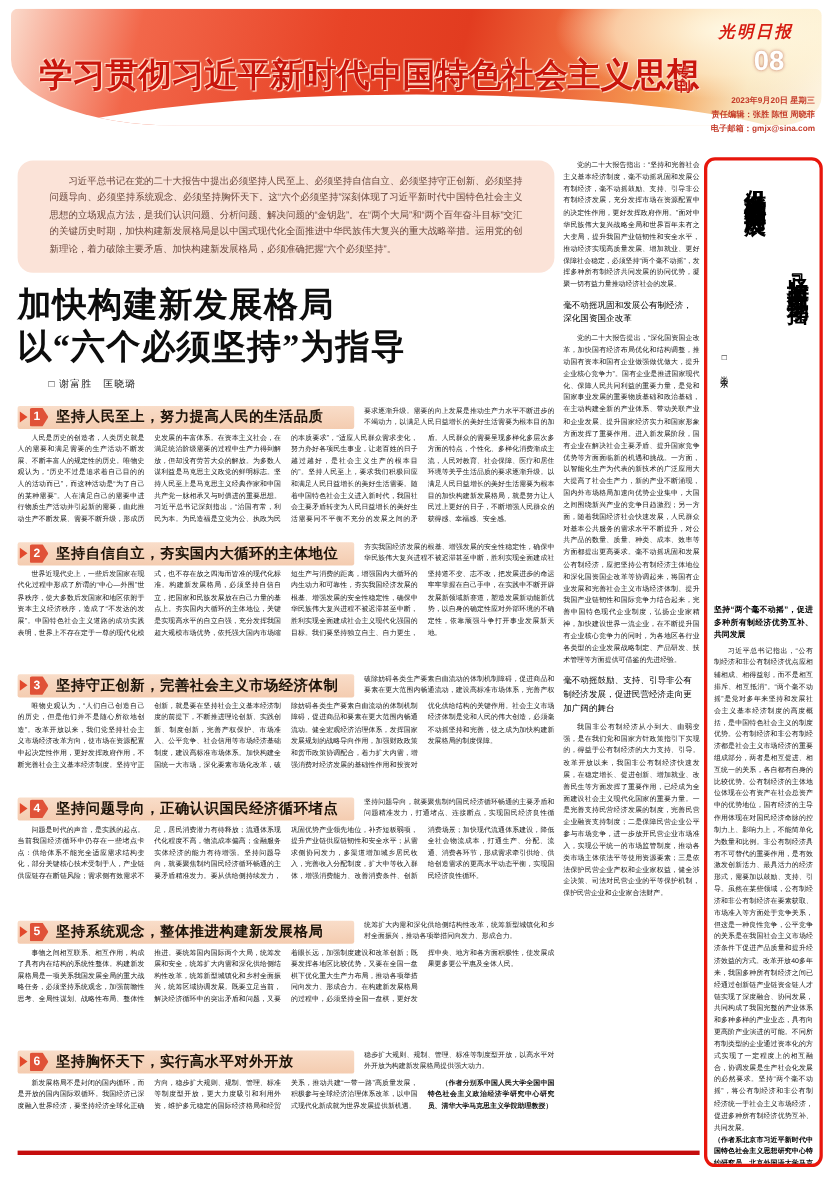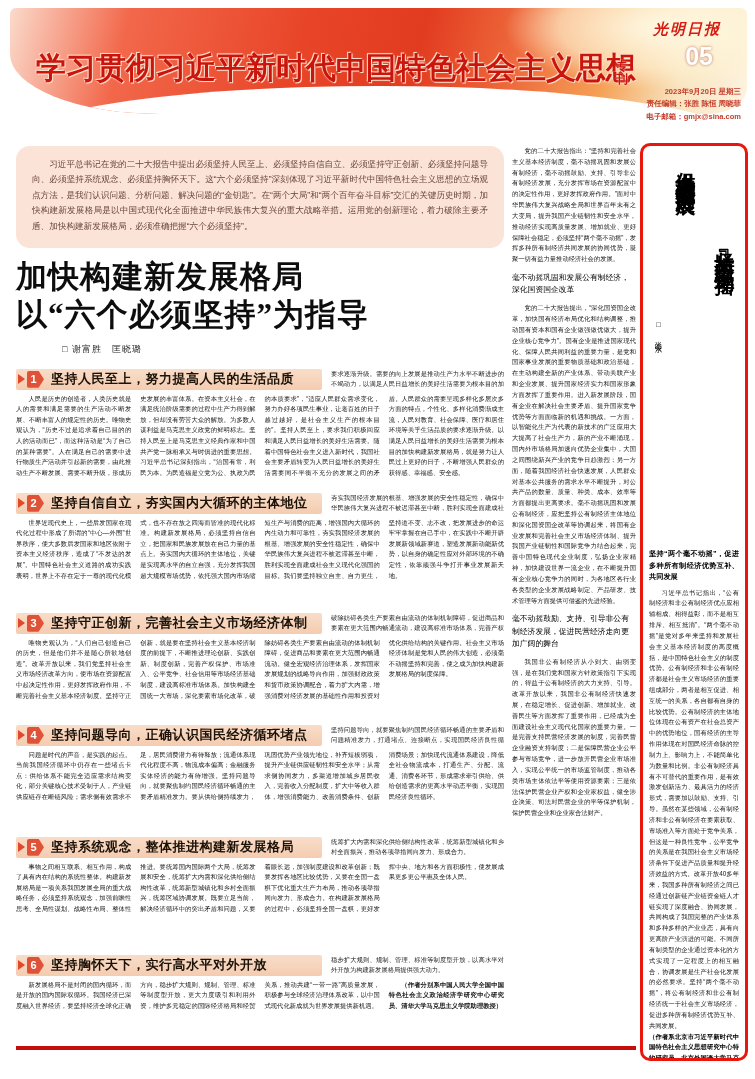--- a/index.html
+++ b/index.html
@@ -21,25 +21,25 @@
     color:#c9150c; line-height:1.1; text-shadow:0 0 2px #ffe9db; }
   .paper-logo { position:absolute; right:26px; top:12px; font-size:15px; font-weight:800; font-style:italic;
     color:#d61c12; letter-spacing:2px; }
   .page-num { position:absolute; right:34px; top:34px; font-size:25px; font-weight:800; color:#fff;
     text-shadow:0 0 3px rgba(150,20,5,.6); }
   .banner-info { position:absolute; right:14px; top:86px; text-align:right; color:#c43b2a;
     font-size:7.5px; line-height:1.65; z-index:5; font-weight:bold; }
 
   
   .main-col { position:absolute; left:16px; top:146px; width:488px; }
-  .intro-box { background:#fbe3d8; border-radius:14px; padding:11px 16px; font-size:8.6px;
+  .intro-box { background:#fbe3d8; border-radius:14px; padding:11px 29px; font-size:8.6px;
     line-height:1.8; color:#69463c; text-align:justify; text-indent:2em; height:102px; overflow:hidden; }
   .headline { margin-top:10px; font-size:31px; font-weight:800; color:#0d0d0d; line-height:1.22;
     font-family:"Liberation Serif", serif; letter-spacing:1px; }
-  .byline { margin:9px 0 13px 18px; font-size:9px; color:#222; letter-spacing:1px;padding-left:28px; }
+  .byline { margin:9px 0 13px 0; font-size:9px; color:#222; letter-spacing:1px;padding-left:28px; }
 
   .section { margin-bottom:7px; }
   .sec-head { display:flex; align-items:stretch; height:21px; margin-bottom:4px; }
   .sec-bar { width:306px; background:linear-gradient(#f9ddc9,#f4ccb0); display:flex; align-items:center;
     border-radius:2px; flex:none; }
   .chev { width:0; height:0; border-top:5px solid transparent; border-bottom:5px solid transparent;
     border-left:7px solid #e2482b; margin-left:2px; flex:none; }
   .badge { width:17px; height:17px; background:#e05238; color:#fff; font-weight:800; font-size:11px;
     display:flex; align-items:center; justify-content:center; margin-left:2px;
     clip-path:polygon(0 0,68% 0,100% 50%,68% 100%,0 100%); padding-right:4px; flex:none; border-radius:2px; }
@@ -76,21 +76,21 @@
 </head>
 <body>
 
 <div id="page">
 
   <div class="banner">
     <div class="banner-swoosh"></div>
     <div class="banner-title">学习贯彻习近平新时代中国特色社会主义思想</div>
     <div class="banner-supp">专刊</div>
     <div class="paper-logo">光明日报</div>
-    <div class="page-num">05</div>
+    <div class="page-num">08</div>
   </div>
   <div class="banner-info">
     <div>2023年9月20日 星期三</div>
     <div>责任编辑：张胜 陈恒 周晓菲</div>
     <div>电子邮箱：gmjx@sina.com</div>
   </div>
 
   <div class="main-col">
     <div class="intro-box">习近平总书记在党的二十大报告中提出必须坚持人民至上、必须坚持自信自立、必须坚持守正创新、必须坚持问题导向、必须坚持系统观念、必须坚持胸怀天下。这“六个必须坚持”深刻体现了习近平新时代中国特色社会主义思想的立场观点方法，是我们认识问题、分析问题、解决问题的“金钥匙”。在“两个大局”和“两个百年奋斗目标”交汇的关键历史时期，加快构建新发展格局是以中国式现代化全面推进中华民族伟大复兴的重大战略举措。运用党的创新理论，着力破除主要矛盾、加快构建新发展格局，必须准确把握“六个必须坚持”。</div>
     <div class="headline">

